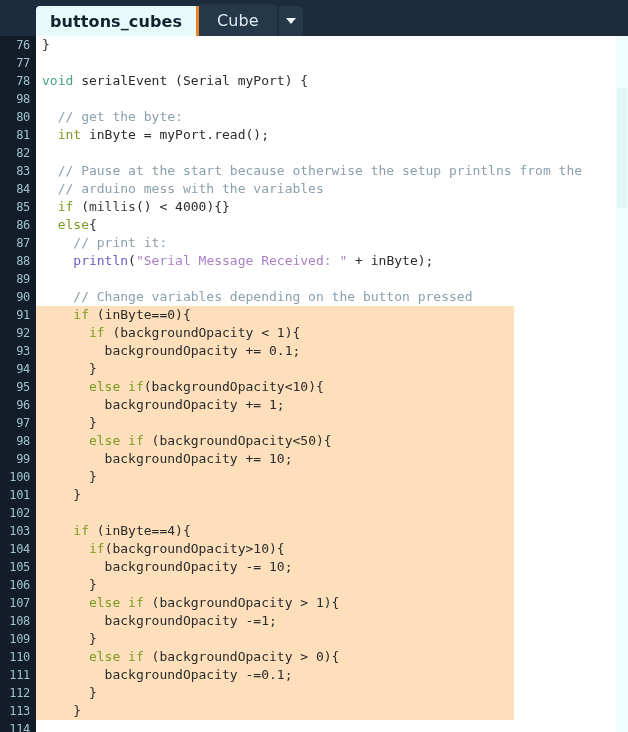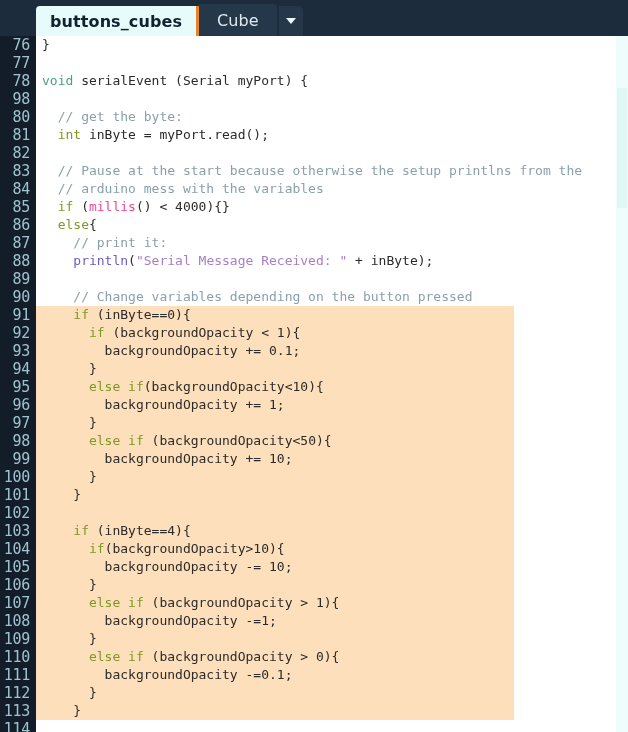--- a/index.html
+++ b/index.html
@@ -110,21 +110,21 @@
     font-family: "DejaVu Sans Mono", monospace;
     font-size: 13px;
   }
   .ln {
     position: absolute;
     left: 0;
     width: 30px;
     text-align: right;
     color: #9fc2ce;
     font-family: "DejaVu Sans Mono", monospace;
-    font-size: 15px;
+    font-size: 12px;
     line-height: 18px;
     height: 18px;
     letter-spacing: -0.3px;
   }
   .code {
     position: absolute;
     left: 36px;
     right: 0;
     height: 18px;
     line-height: 18px;
@@ -135,21 +135,21 @@
   .code.sel {
     background: #fddfbb;
     width: 478px;
     right: auto;
   }
 
   
   .t-cmt { color: #8ba0ad; }
   .t-kw  { color: #7c9a23; }
   .t-typ { color: #4aa087; }
-  .t-fn  { color: #ec4899; }
+  .t-fn  { color: #404040; }
   .t-mth { color: #6b5cc4; }
   .t-str { color: #a87fc4; }
   .t-pln { color: #2b2b2b; }
 
   
   .scrollbar {
     position: absolute;
     right: 0; top: 36px;
     width: 12px;
     height: 696px;

